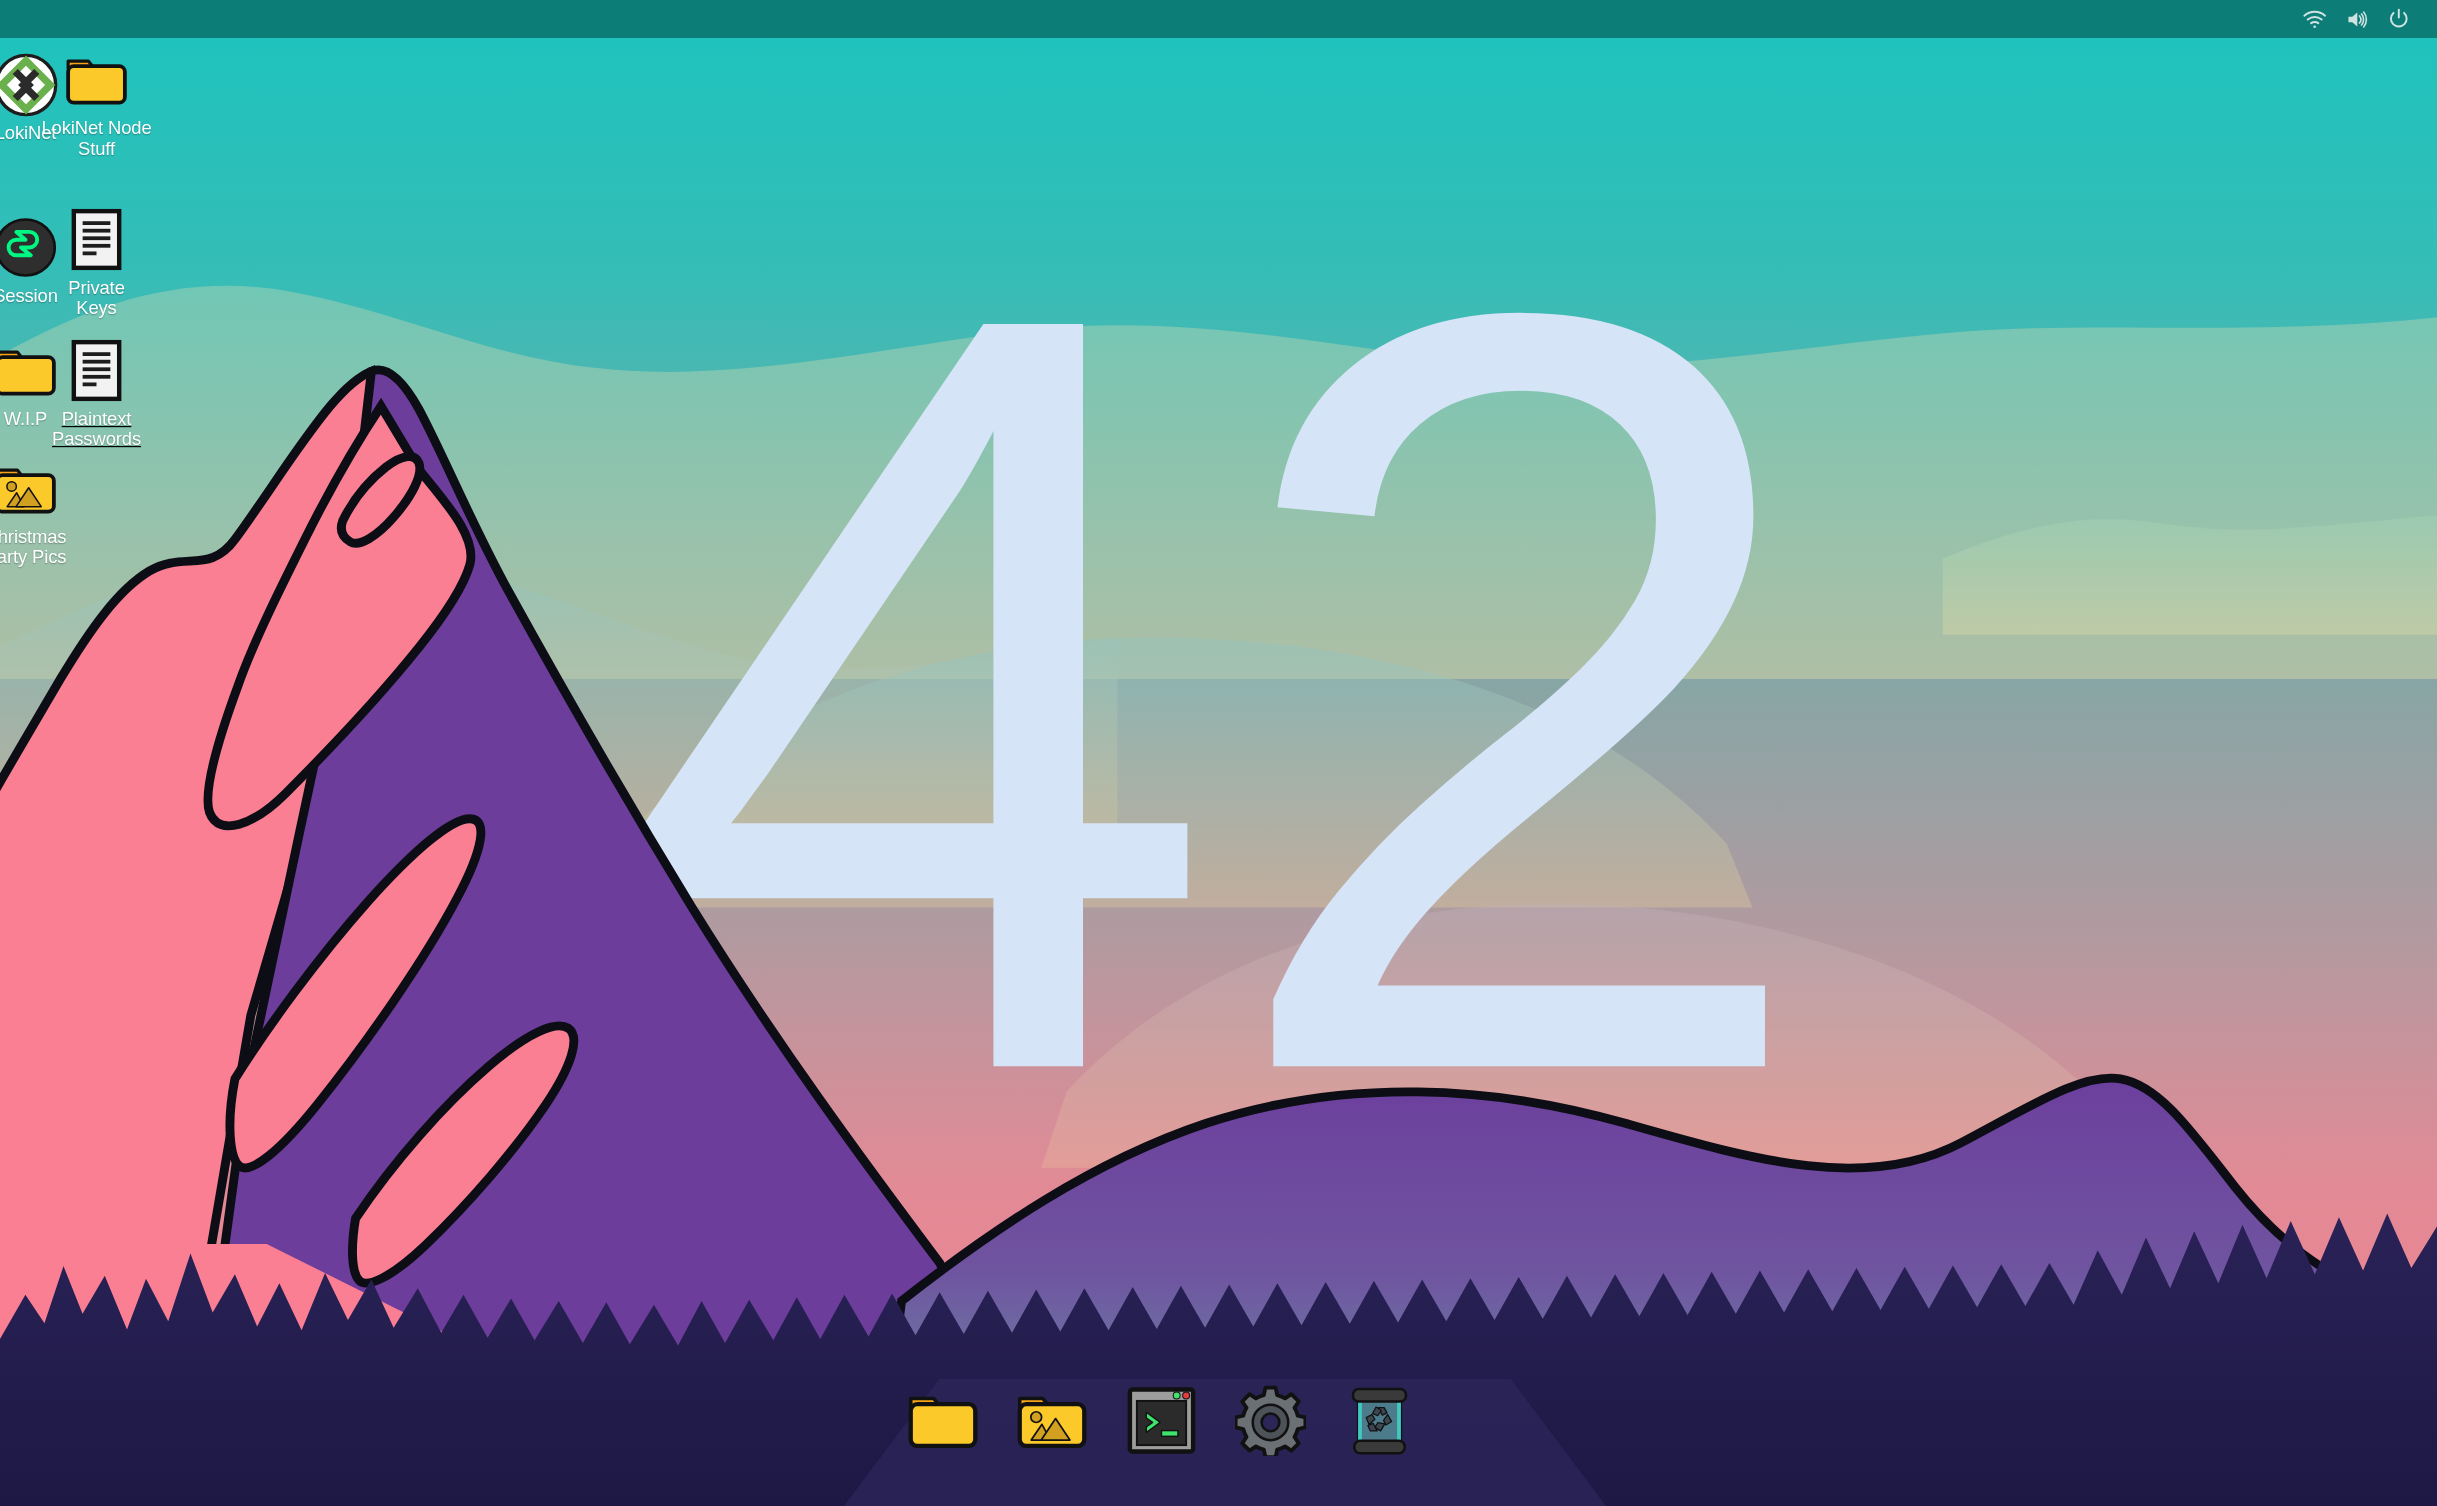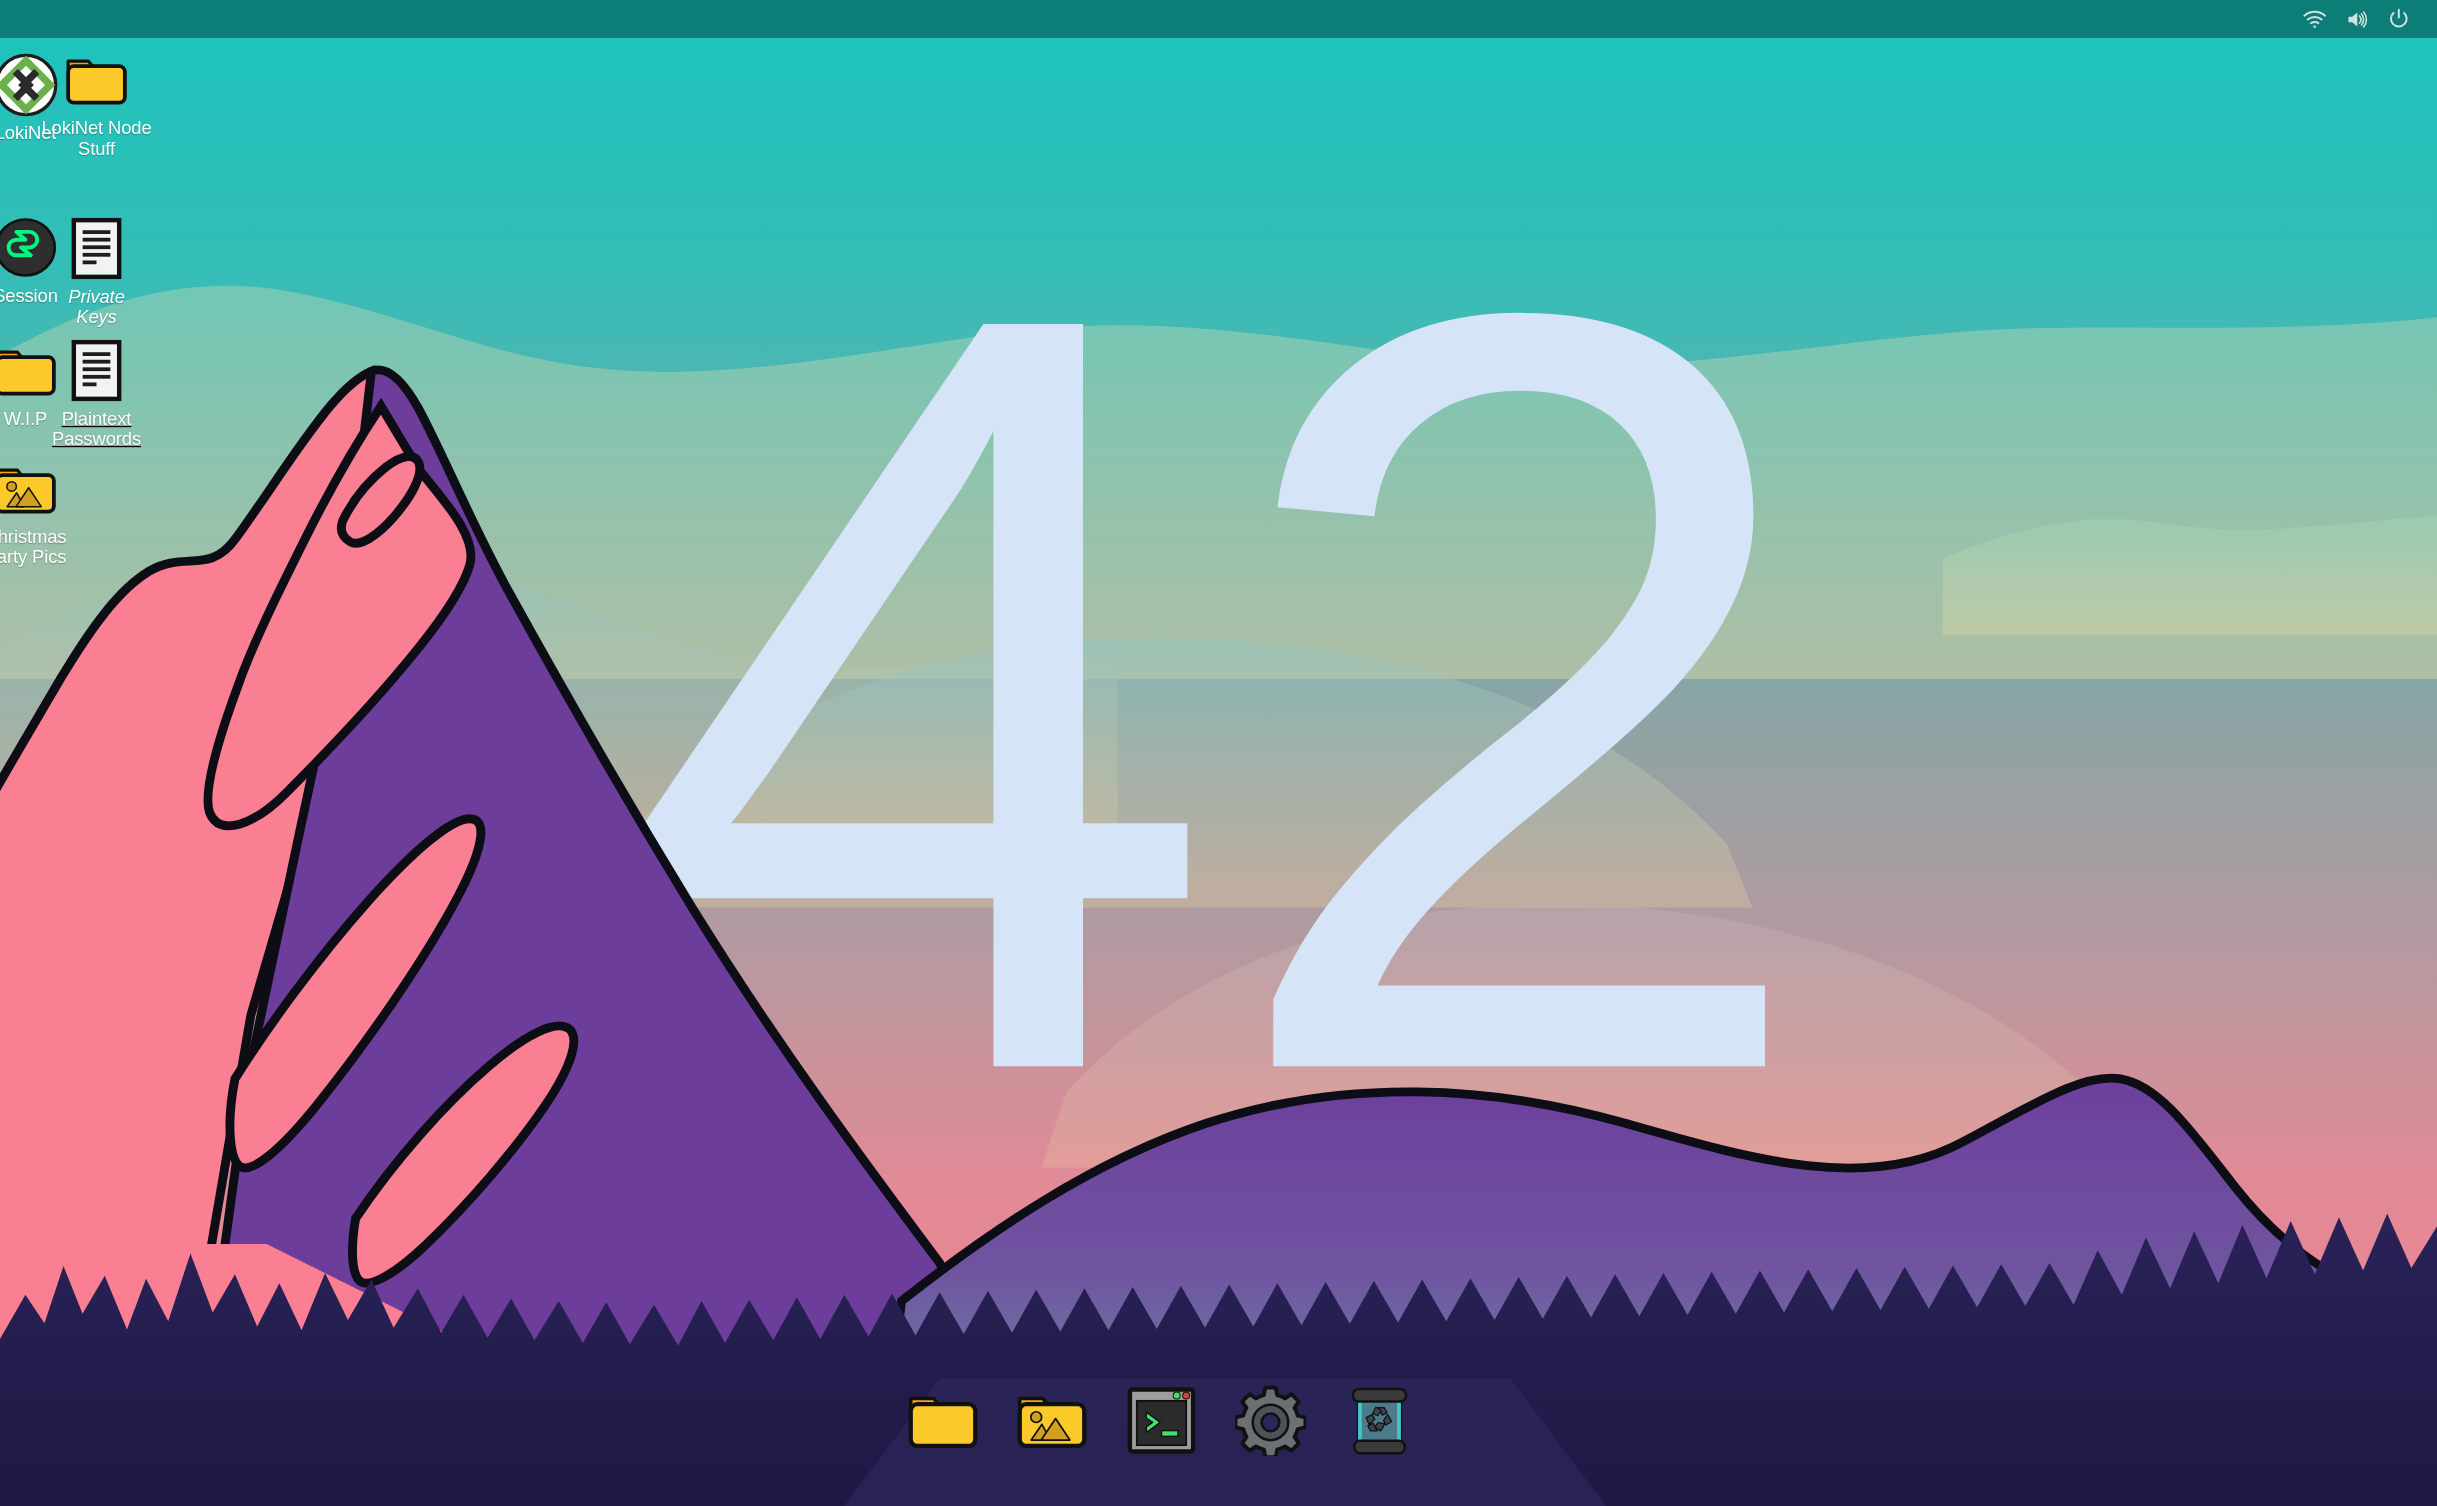--- a/index.html
+++ b/index.html
@@ -260,21 +260,21 @@
     <div class="desk-icon" style="left:-35px; top:175px;">
       <div class="glyph">
         <svg width="65" height="65" viewBox="0 0 100 100">
           <ellipse cx="50" cy="50" rx="45" ry="43" fill="#2e2e2e" stroke="#111" stroke-width="4"></ellipse>
           <path d="M36,26 h20 a12,12 0 0 1 0,24 h-13 l15,12 h-22 a12,12 0 0 1 0,-24 h14 z" fill="none" stroke="#00f782" stroke-width="6" stroke-linejoin="round"></path>
         </svg>
       </div>
       <div class="label">Session</div>
     </div>
 
-    <div class="desk-icon" style="left:36px; top:176px;font-style:italic;">
+    <div class="desk-icon" style="left:36px; top:167px;">
       <div class="glyph">
         <svg width="55" height="63" viewBox="0 0 86 100">
           <rect x="7" y="5" width="72" height="90" fill="#f2f2f2" stroke="#111" stroke-width="7"></rect>
           <g fill="#1d1d1d">
             <rect x="21" y="21" width="44" height="6"></rect>
             <rect x="21" y="33" width="44" height="6"></rect>
             <rect x="21" y="45" width="44" height="6"></rect>
             <rect x="21" y="57" width="44" height="6"></rect>
             <rect x="21" y="69" width="22" height="6"></rect>
           </g>

